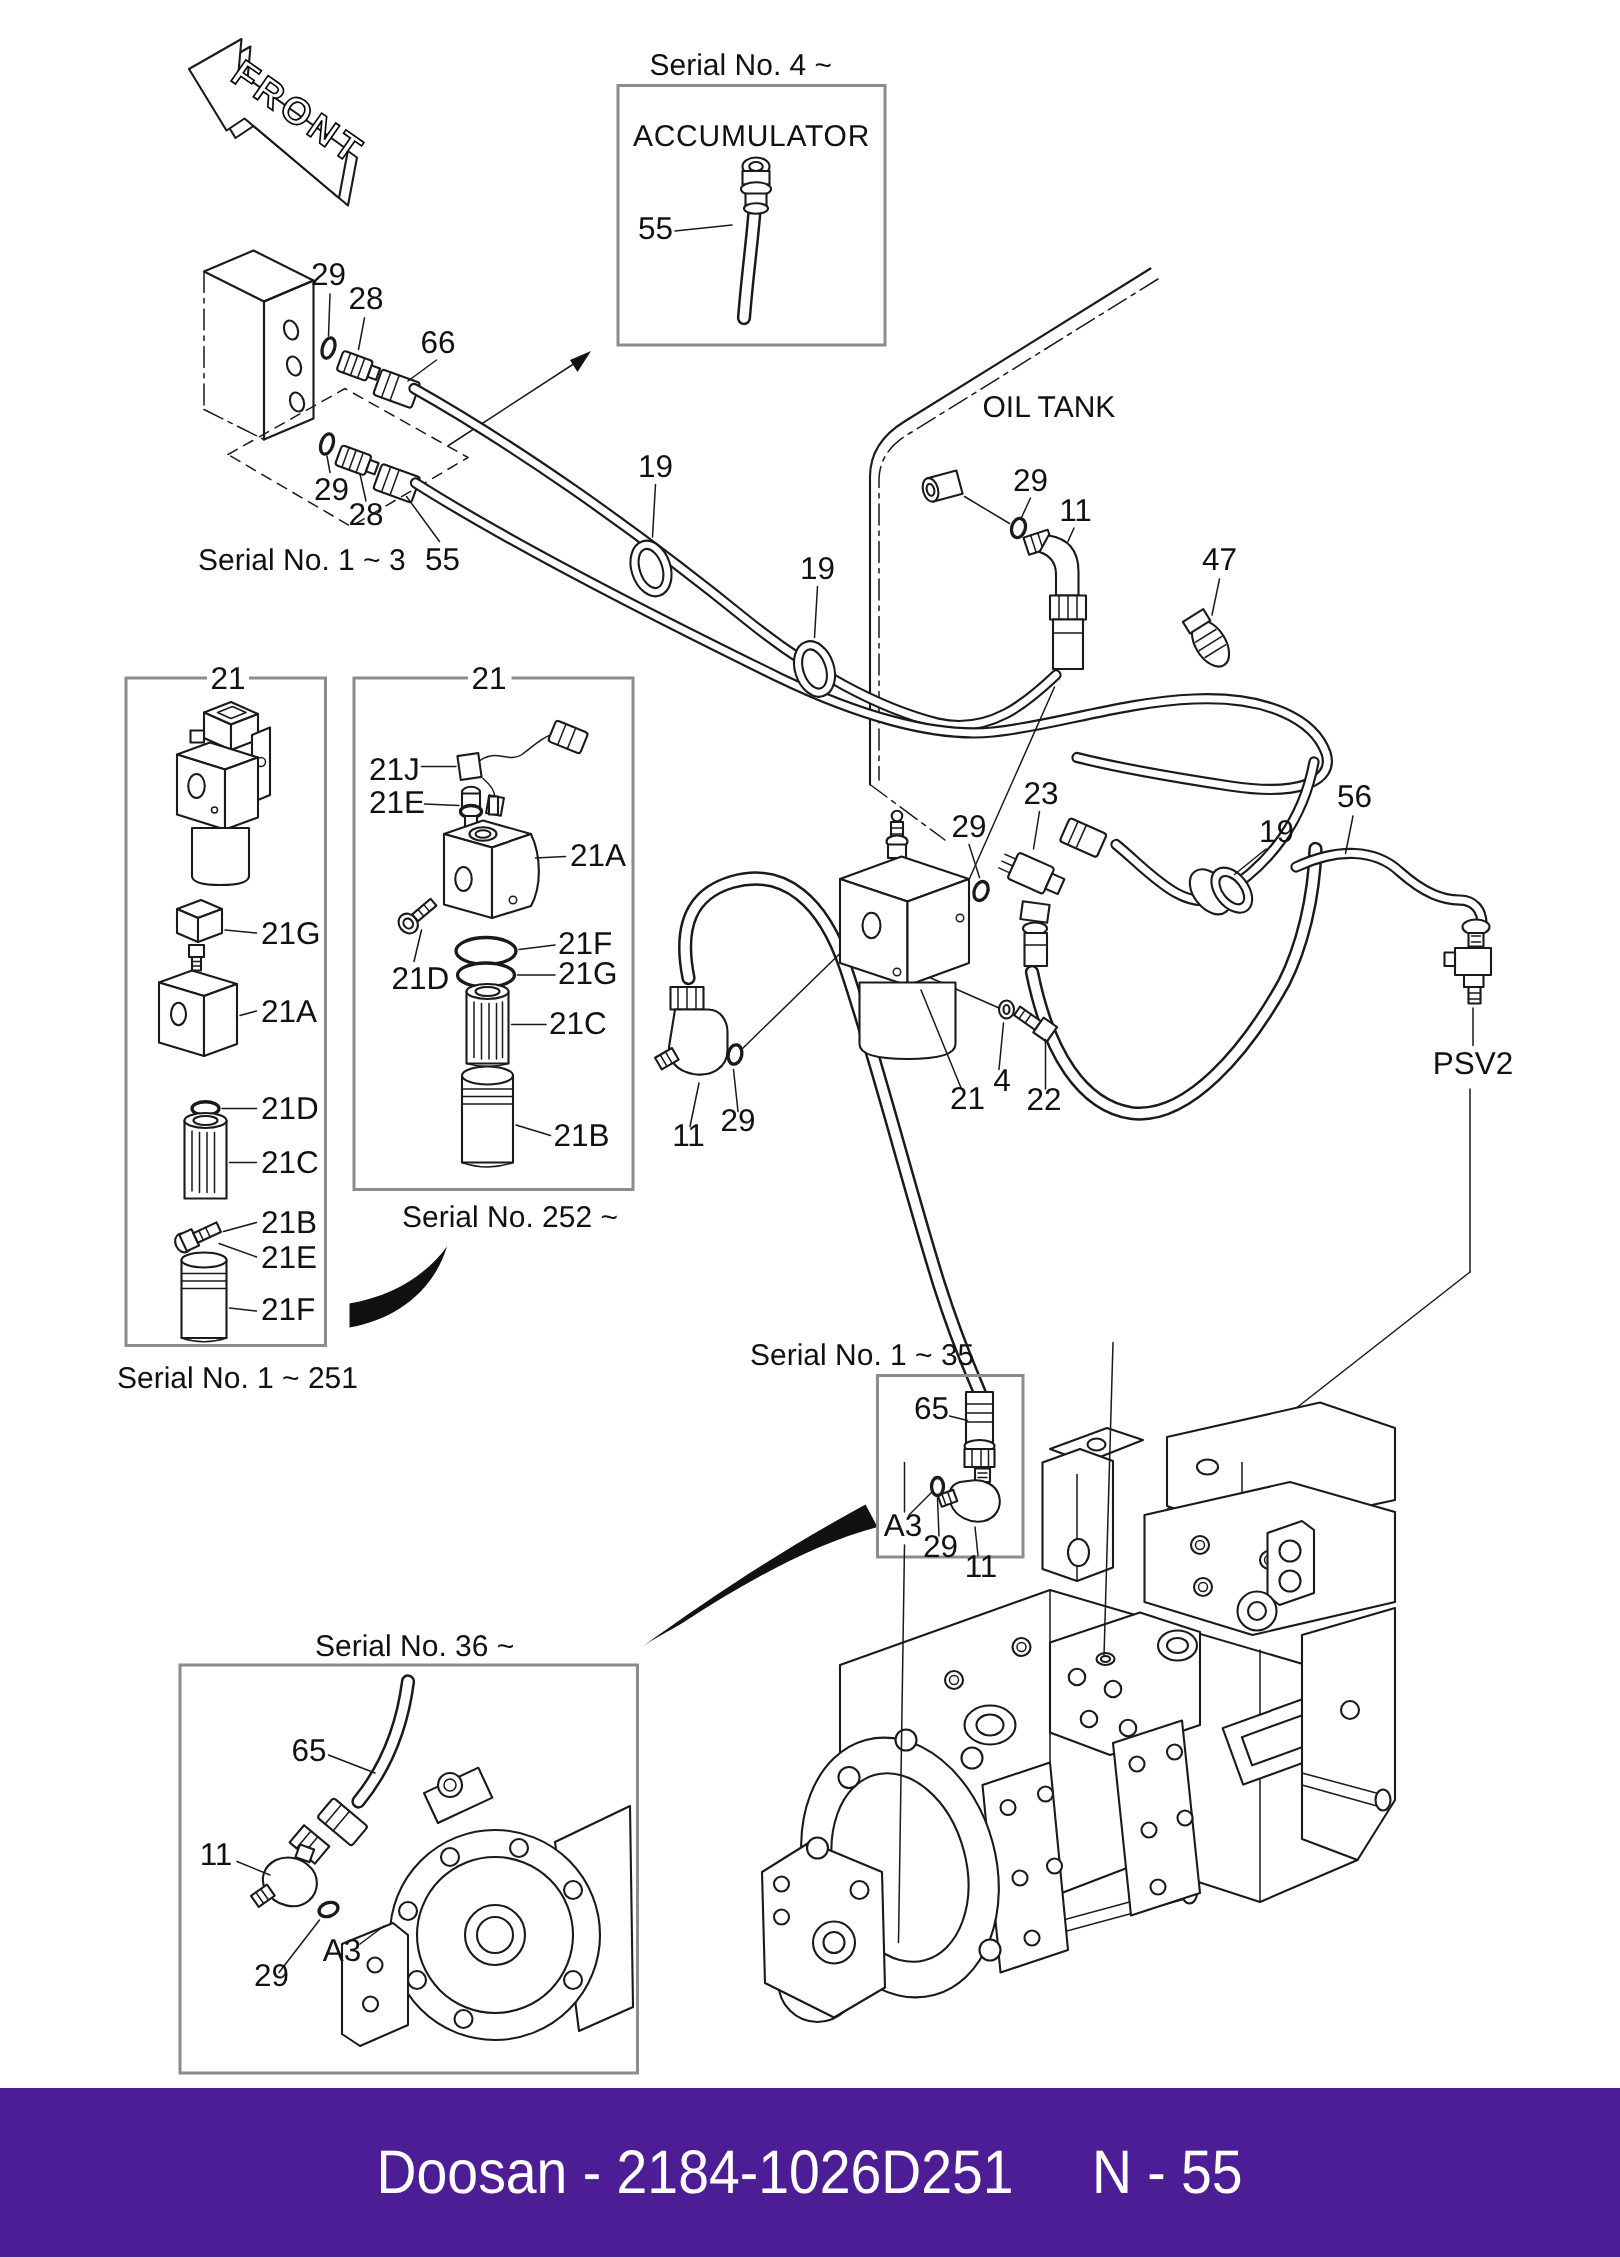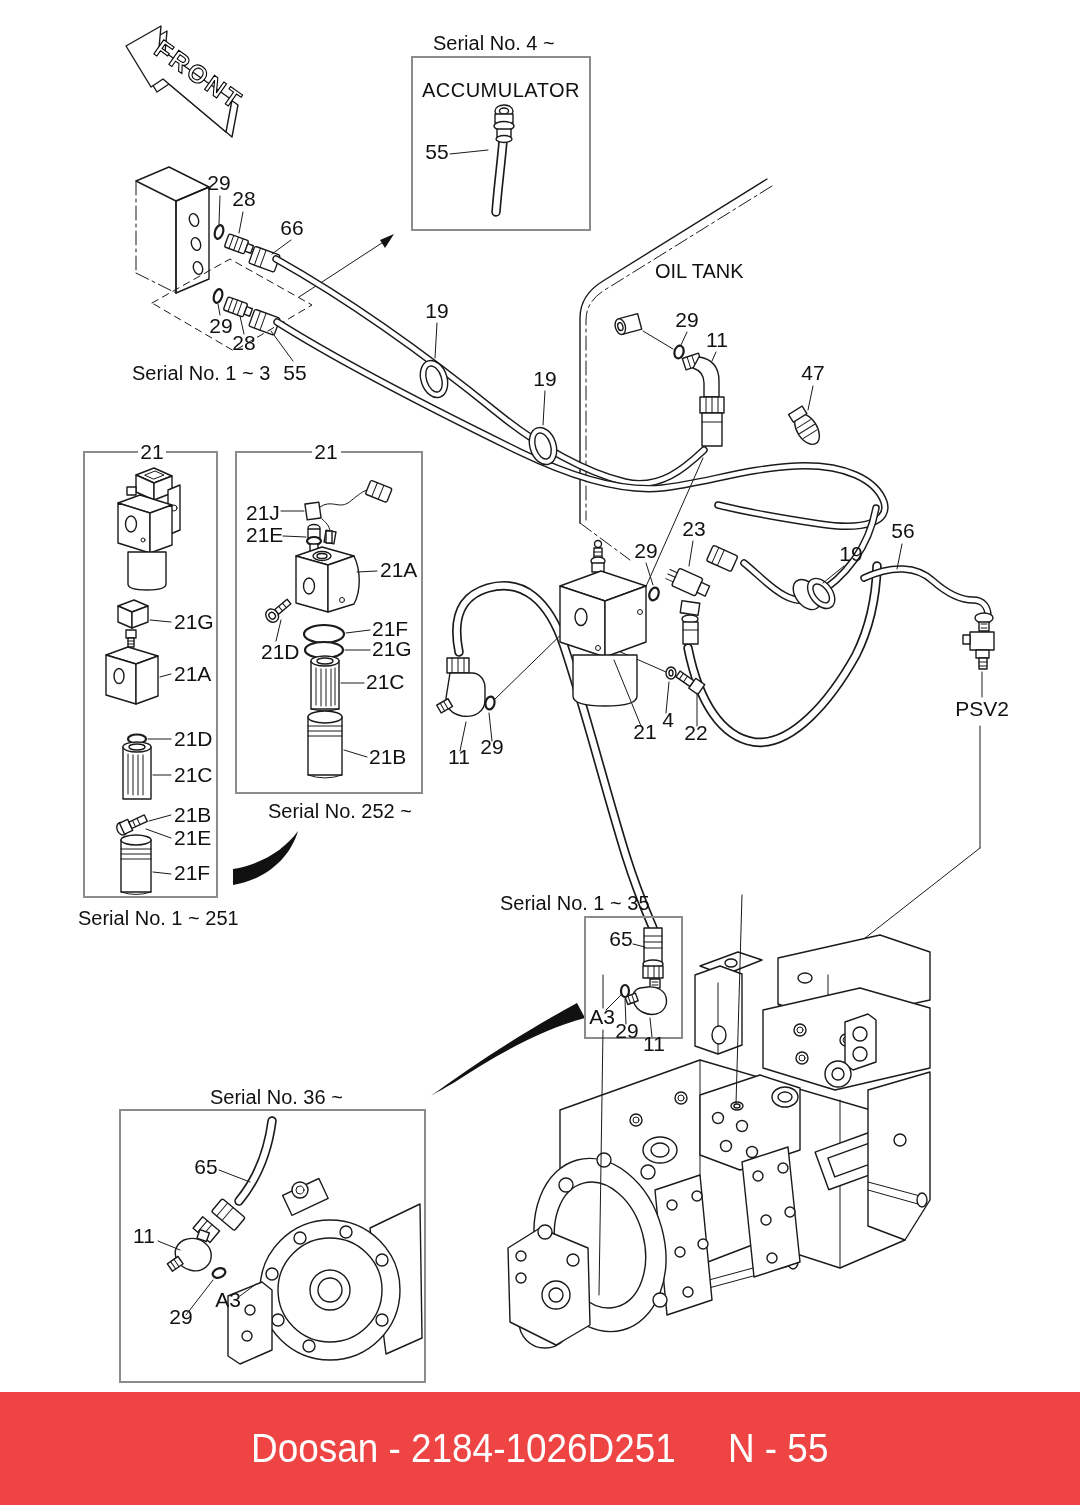--- a/index.html
+++ b/index.html
@@ -20,21 +20,21 @@
   .hose-i{fill:none;stroke:#fff;stroke-width:6.2;stroke-linecap:round;}
   .boxr{fill:none;stroke:#8c8c8c;stroke-width:2;}
   
   .lbl {font:21px "Liberation Sans",sans-serif;fill:#111;text-anchor:middle;}
   .lbls{font:21px "Liberation Sans",sans-serif;fill:#111;text-anchor:start;}
   .ttl {font:20px "Liberation Sans",sans-serif;fill:#111;text-anchor:start;}
   .cap {font:20px "Liberation Sans",sans-serif;fill:#111;text-anchor:middle;letter-spacing:.5px;}
   .front-t{font:25px "Liberation Sans",sans-serif;font-weight:bold;fill:#fff;stroke:#000;
            stroke-width:1.1;letter-spacing:3px;text-anchor:middle;}
   
-  .footer{position:absolute;left:0;top:1392px;width:1080px;height:113px;background:#ef4444;
+  .footer{position:absolute;left:0;top:1392px;width:1080px;height:113px;background:#4c1d95;
           display:flex;align-items:center;justify-content:center;}
   .footer-in{display:flex;gap:58px;align-items:baseline;color:#fff;
              font-size:41px;transform:scaleX(.9);white-space:nowrap;}
 </style>
 </head>
 <body>
 
 <div class="page">
 <svg width="1080" height="1392" viewBox="0 0 1080 1392">
 

